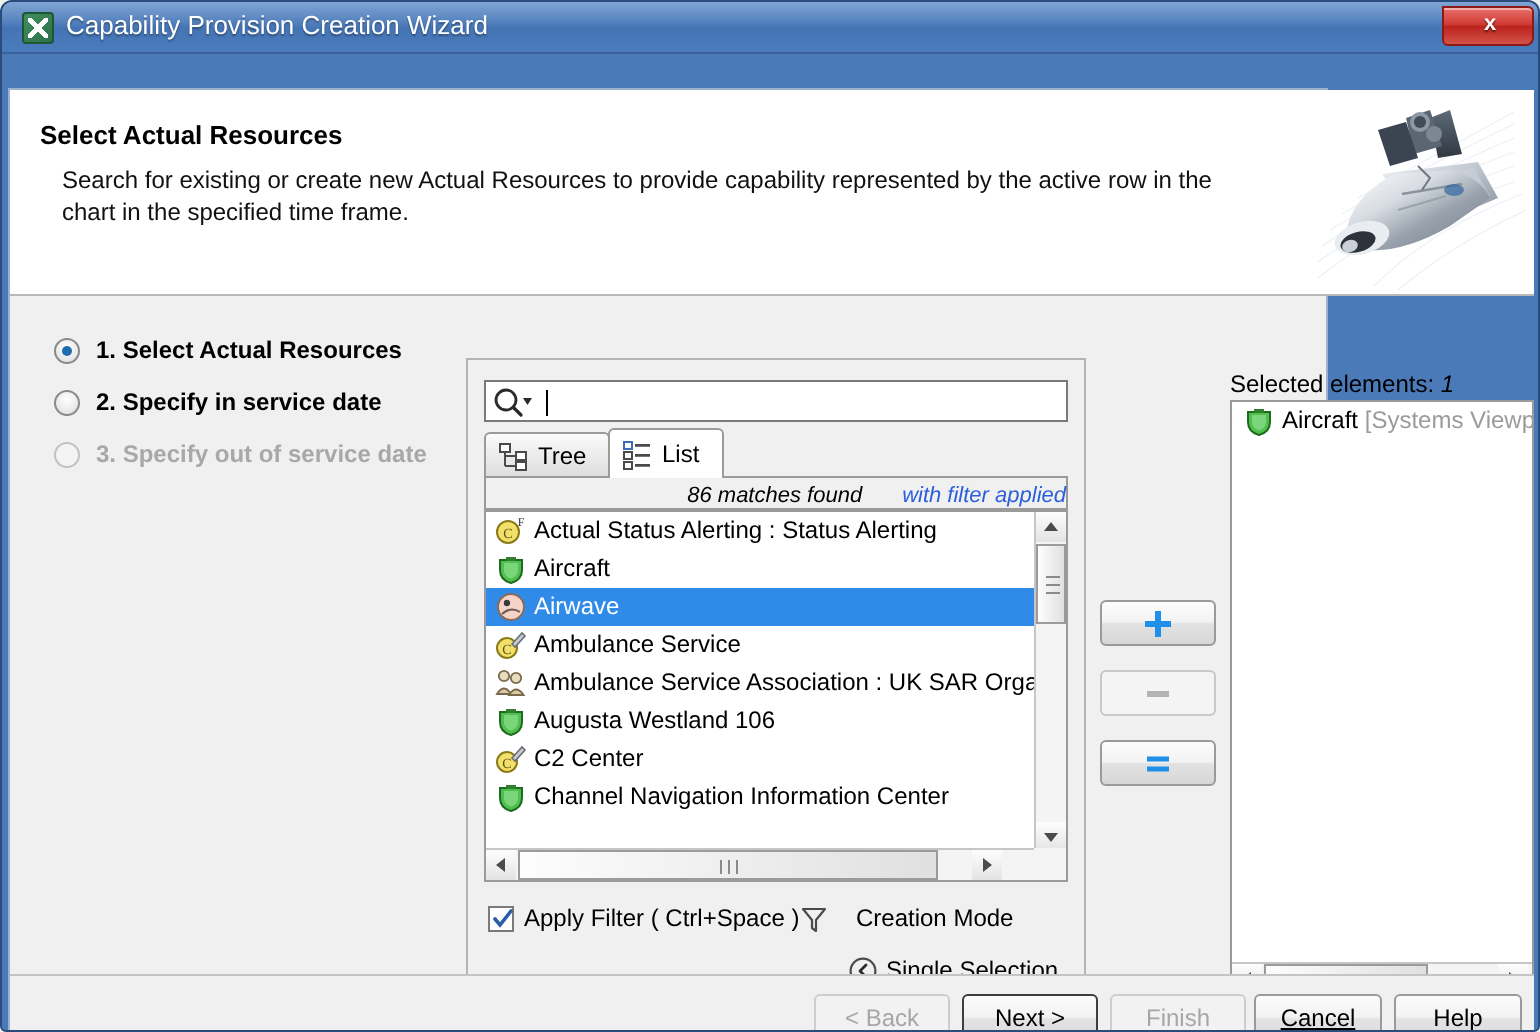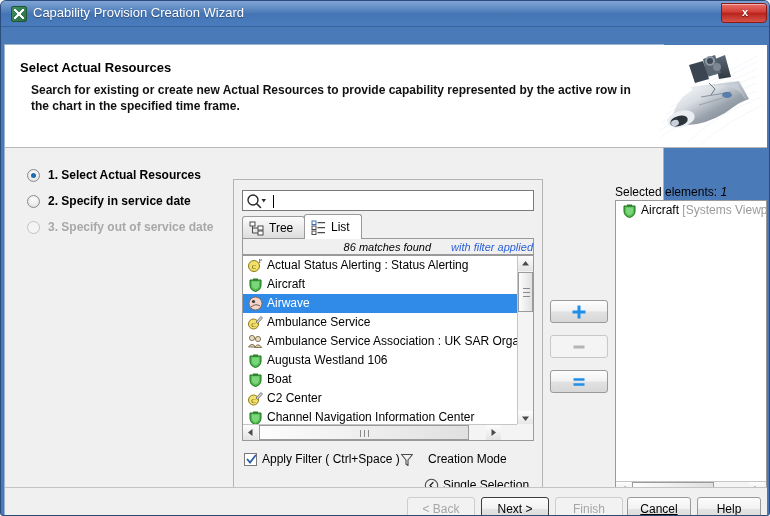--- a/index.html
+++ b/index.html
@@ -69,21 +69,21 @@
     position:absolute;left:0;top:0;width:762px;height:103px;
     background:#ffffff;border-bottom:1px solid #b8b8b8;
     box-sizing:border-box;overflow:hidden;
   }
   .banner-title{
     position:absolute;left:15px;top:15px;
     font-size:13px;font-weight:bold;color:#000;
   }
   .banner-desc{
     position:absolute;left:26px;top:37px;width:600px;
-    font-size:12px;color:#111;line-height:16px;font-weight:bold;
+    font-size:12px;color:#111;line-height:16px;
   }
   
   .shuttle-wrap{
     position:absolute;right:0;top:0;width:112px;height:102px;overflow:hidden;
   }
   .shuttle-wrap svg{position:absolute;right:-4px;top:-2px;}
   
   .steps{
     position:absolute;left:8px;top:112px;width:212px;height:348px;
     background:#f0f0f0;
@@ -437,30 +437,20 @@
             <span class="ricon">
               <svg width="17" height="17" viewBox="0 0 17 17">
                 <path d="M3 4 H14 V9 Q14 14 8.5 15.5 Q3 14 3 9 Z" fill="#4fc04f" stroke="#1d6b1d" stroke-width="1"></path>
                 <path d="M5 5.5 H12 V9 Q12 12 8.5 13.3 Q5 12 5 9 Z" fill="#8ee08e" opacity="0.7"></path>
                 <rect x="6" y="2.5" width="5" height="2" fill="#2f7f2f"></rect>
               </svg>
             </span>
             <span class="rlbl">Augusta Westland 106</span>
           </div>
 
-          <div class="row">
-            <span class="ricon">
-              <svg width="17" height="17" viewBox="0 0 17 17">
-                <path d="M3 4 H14 V9 Q14 14 8.5 15.5 Q3 14 3 9 Z" fill="#4fc04f" stroke="#1d6b1d" stroke-width="1"></path>
-                <path d="M5 5.5 H12 V9 Q12 12 8.5 13.3 Q5 12 5 9 Z" fill="#8ee08e" opacity="0.7"></path>
-                <rect x="6" y="2.5" width="5" height="2" fill="#2f7f2f"></rect>
-              </svg>
-            </span>
-            <span class="rlbl">Boat</span>
-          </div>
 
           <div class="row">
             <span class="ricon">
               <svg width="17" height="17" viewBox="0 0 17 17">
                 <circle cx="6.5" cy="10" r="5" fill="#f2e06a" stroke="#8a7a18" stroke-width="1"></circle>
                 <text x="6.5" y="12.8" font-size="7" font-family="Liberation Serif, serif" text-anchor="middle" fill="#5c5210">C</text>
                 <path d="M9 8 L14 2.5 L15.5 4 L10.5 9.5 Z" fill="#c8ccd2" stroke="#6a6f76" stroke-width="0.8"></path>
               </svg>
             </span>
             <span class="rlbl">C2 Center</span>

